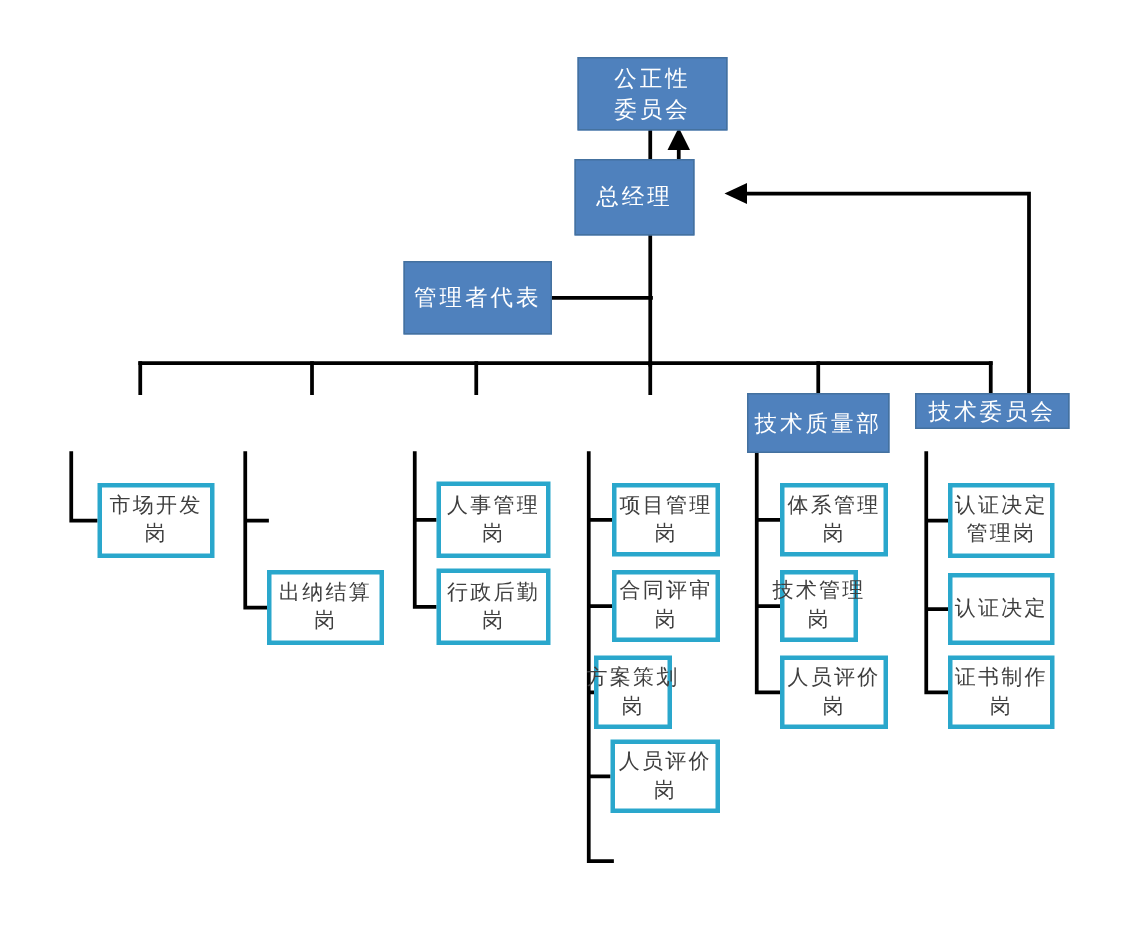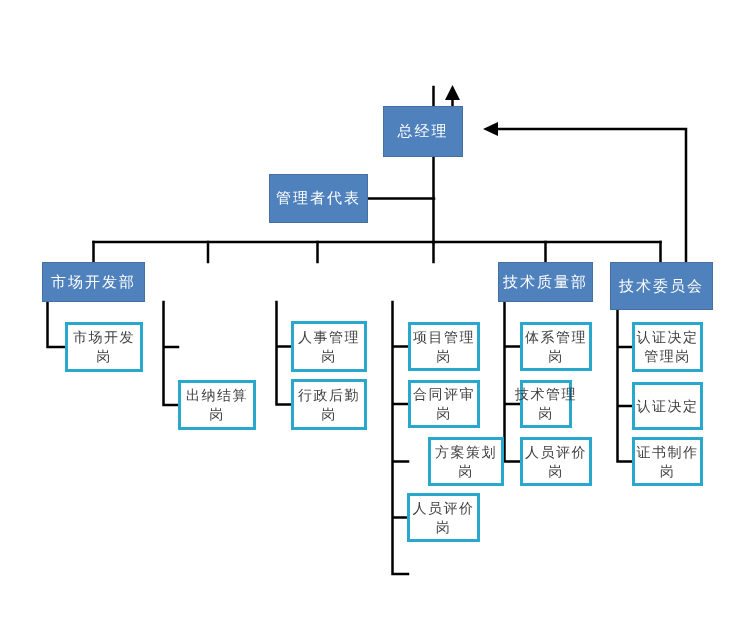--- a/index.html
+++ b/index.html
@@ -67,34 +67,35 @@
       <path d="M163.5 302 L163.5 405 M163.5 347 L178 347 M163.5 405 L178 405"></path>
       <path d="M276.5 302 L276.5 404.5 M276.5 346.5 L291 346.5 M276.5 404.5 L291 404.5"></path>
       <path d="M392.5 302 L392.5 574 M392.5 346.5 L408 346.5 M392.5 404 L408 404 M392.5 461.5 L408 461.5 M392.5 517.5 L407 517.5 M392.5 574 L408 574"></path>
       <path d="M504.5 302 L504.5 461.5 M504.5 346.5 L520 346.5 M504.5 404 L520 404 M504.5 461.5 L520 461.5"></path>
       <path d="M617.5 302 L617.5 461.5 M617.5 347 L632 347 M617.5 406 L632 406 M617.5 461.5 L632 461.5"></path>
     </g>
     <polygon points="445,100 460,100 452.5,85" fill="#000000"></polygon>
     <polygon points="498,122 498,136 483,129" fill="#000000"></polygon>
   </svg>
 
+  <div class="node blue" style="left:385px;top:38px;width:100px;height:49px">
+    <span class="ln">公正性</span>
+    <span class="ln">委员会</span>
+  </div>
   <div class="node blue" style="left:383px;top:106px;width:80px;height:51px">
     <span class="ln">总经理</span>
   </div>
   <div class="node blue" style="left:269px;top:174px;width:99px;height:49px">
     <span class="ln">管理者代表</span>
   </div>
 
-  <div class="node blue" style="left:42px;top:262px;width:103px;height:40px">
-    <span class="ln">市场开发部</span>
-  </div>
   <div class="node blue" style="left:498px;top:262px;width:95px;height:40px">
     <span class="ln">技术质量部</span>
   </div>
-  <div class="node blue" style="left:610px;top:262px;width:103px;height:48px">
+  <div class="node blue" style="left:610px;top:262px;width:103px;height:24px">
     <span class="ln">技术委员会</span>
   </div>
 
   <div class="node pos" style="left:65px;top:322px;width:78px;height:50px">
     <span class="ln">市场开发</span>
     <span class="ln">岗</span>
   </div>
 
   <div class="node pos" style="left:178px;top:380px;width:78px;height:50px">
     <span class="ln">出纳结算</span>
@@ -111,21 +112,21 @@
   </div>
 
   <div class="node pos" style="left:408px;top:322px;width:72px;height:49px">
     <span class="ln">项目管理</span>
     <span class="ln">岗</span>
   </div>
   <div class="node pos" style="left:408px;top:380px;width:72px;height:48px">
     <span class="ln">合同评审</span>
     <span class="ln">岗</span>
   </div>
-  <div class="node pos" style="left:428px;top:437px;width:76px;height:49px">
+  <div class="node pos" style="left:396px;top:437px;width:52px;height:49px">
     <span class="ln">方案策划</span>
     <span class="ln">岗</span>
   </div>
   <div class="node pos" style="left:407px;top:493px;width:73px;height:49px">
     <span class="ln">人员评价</span>
     <span class="ln">岗</span>
   </div>
 
   <div class="node pos" style="left:520px;top:322px;width:72px;height:49px">
     <span class="ln">体系管理</span>

